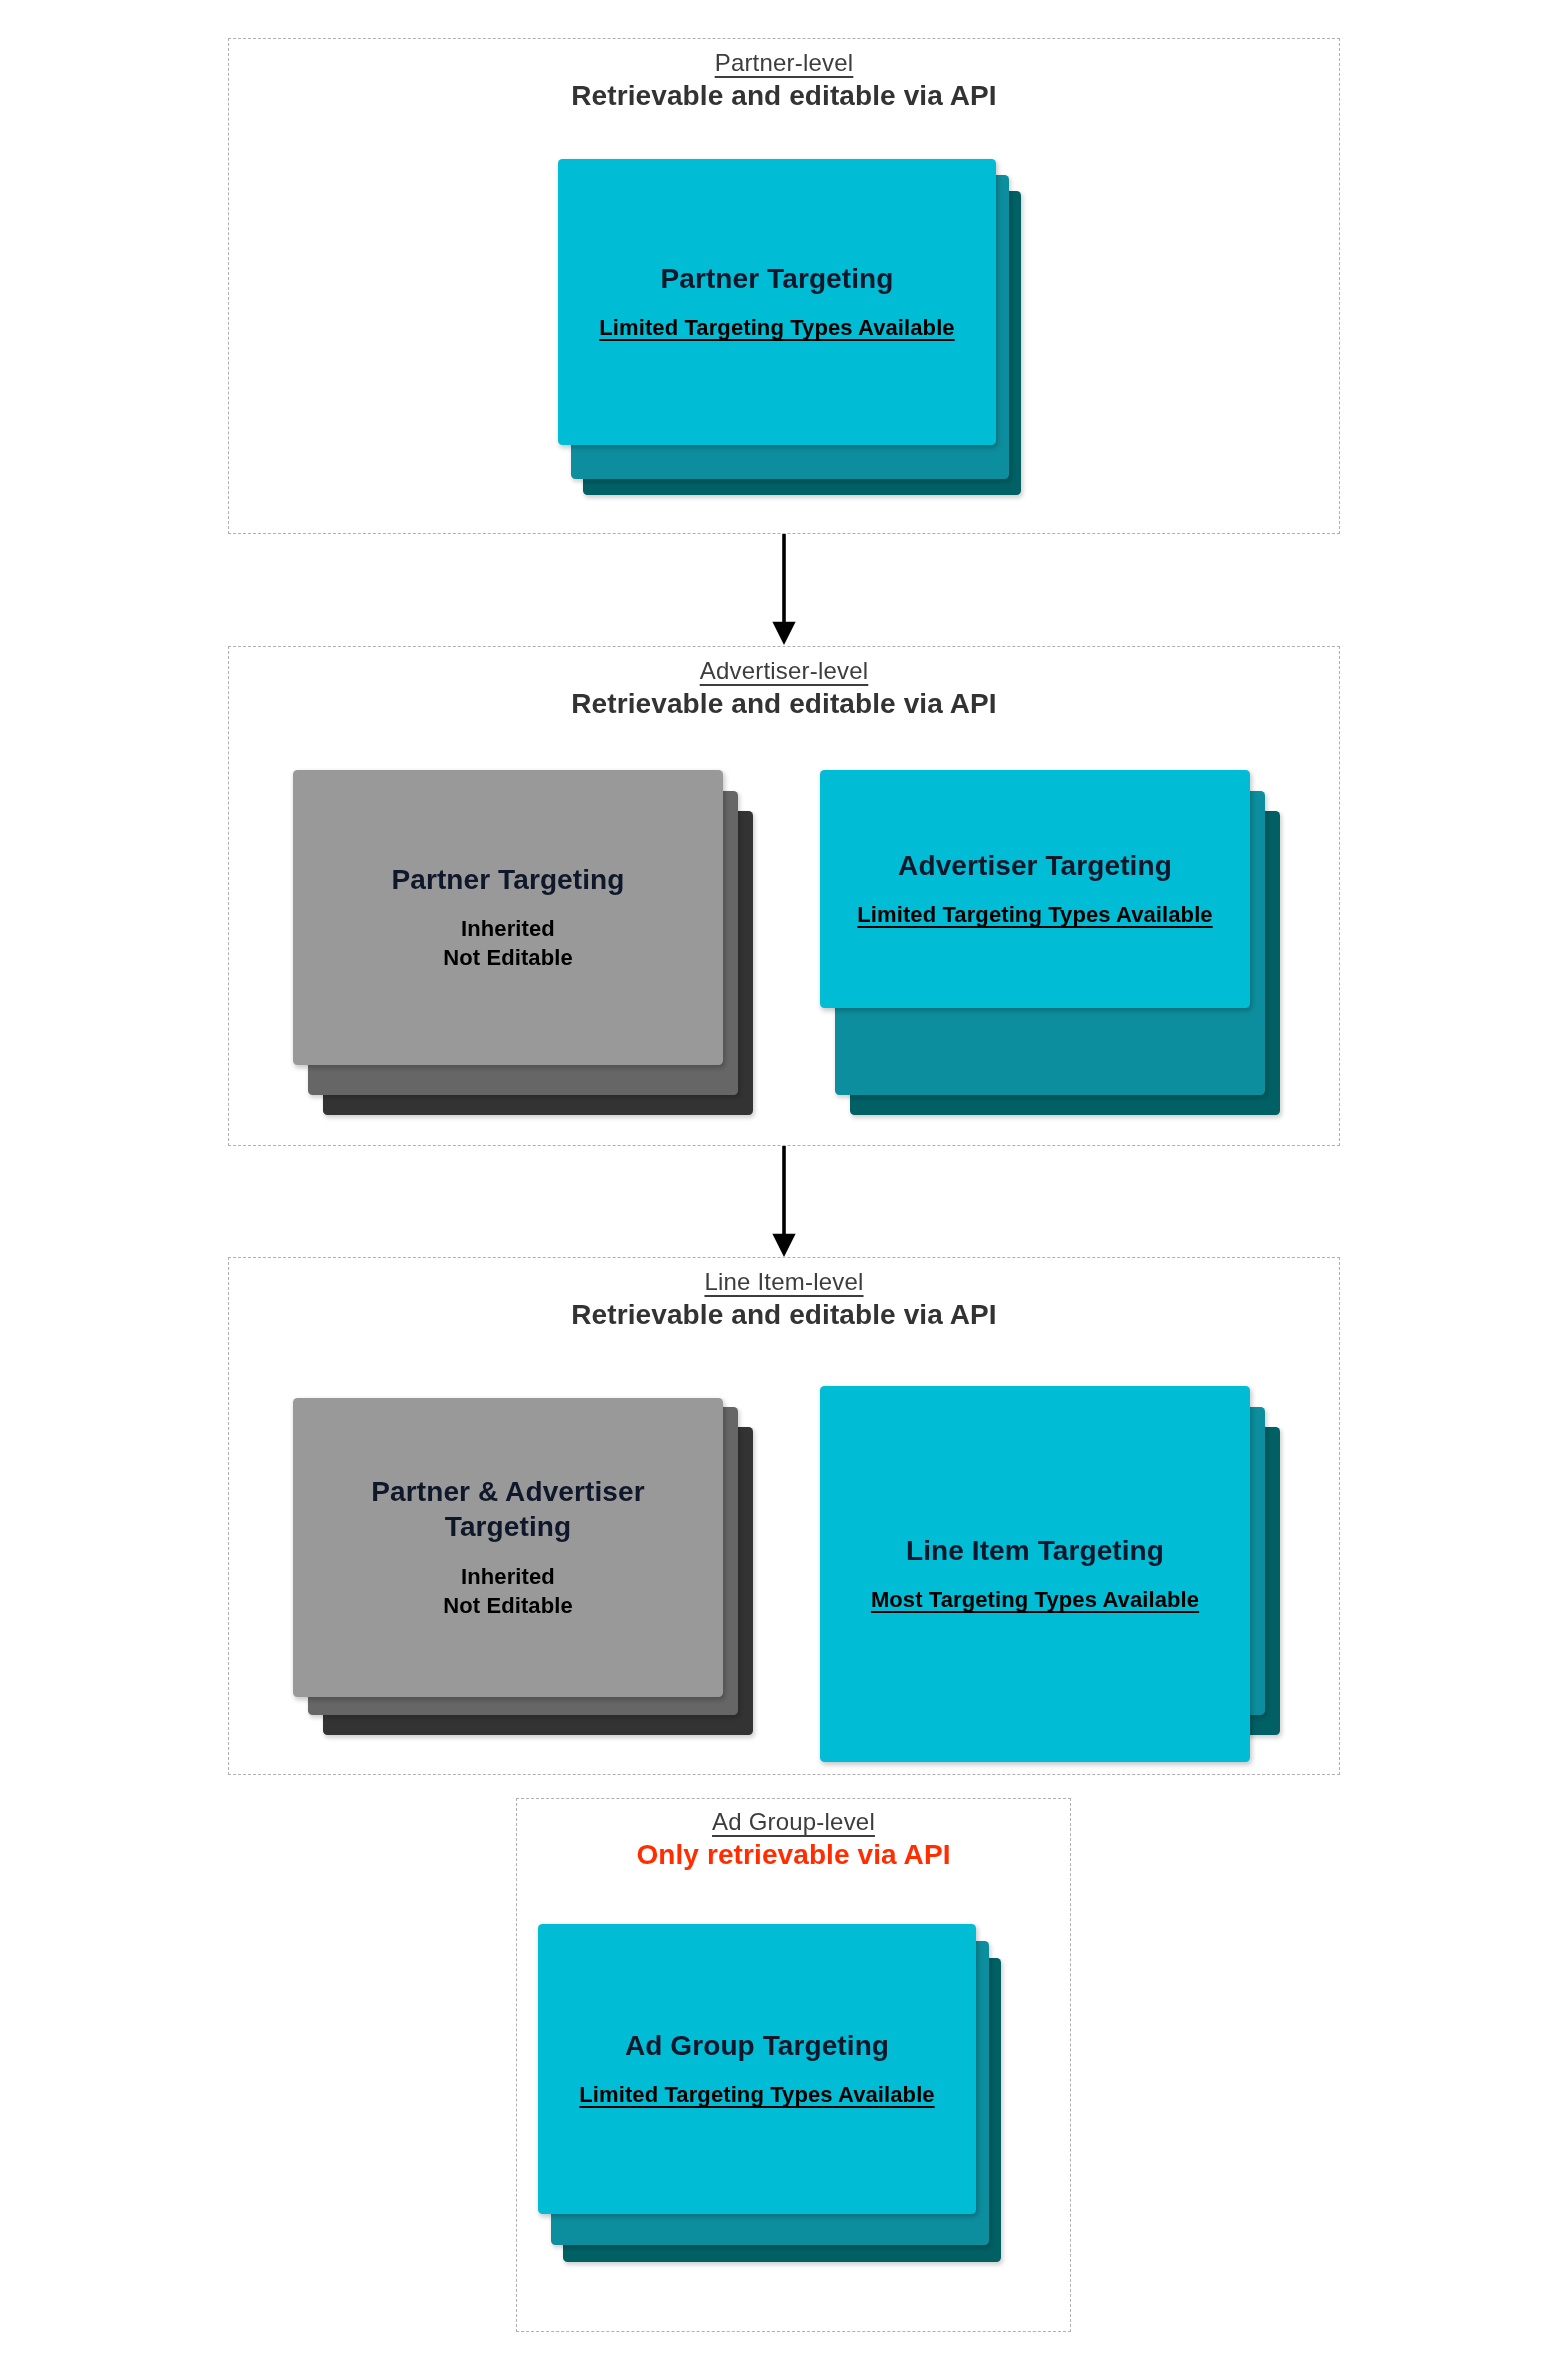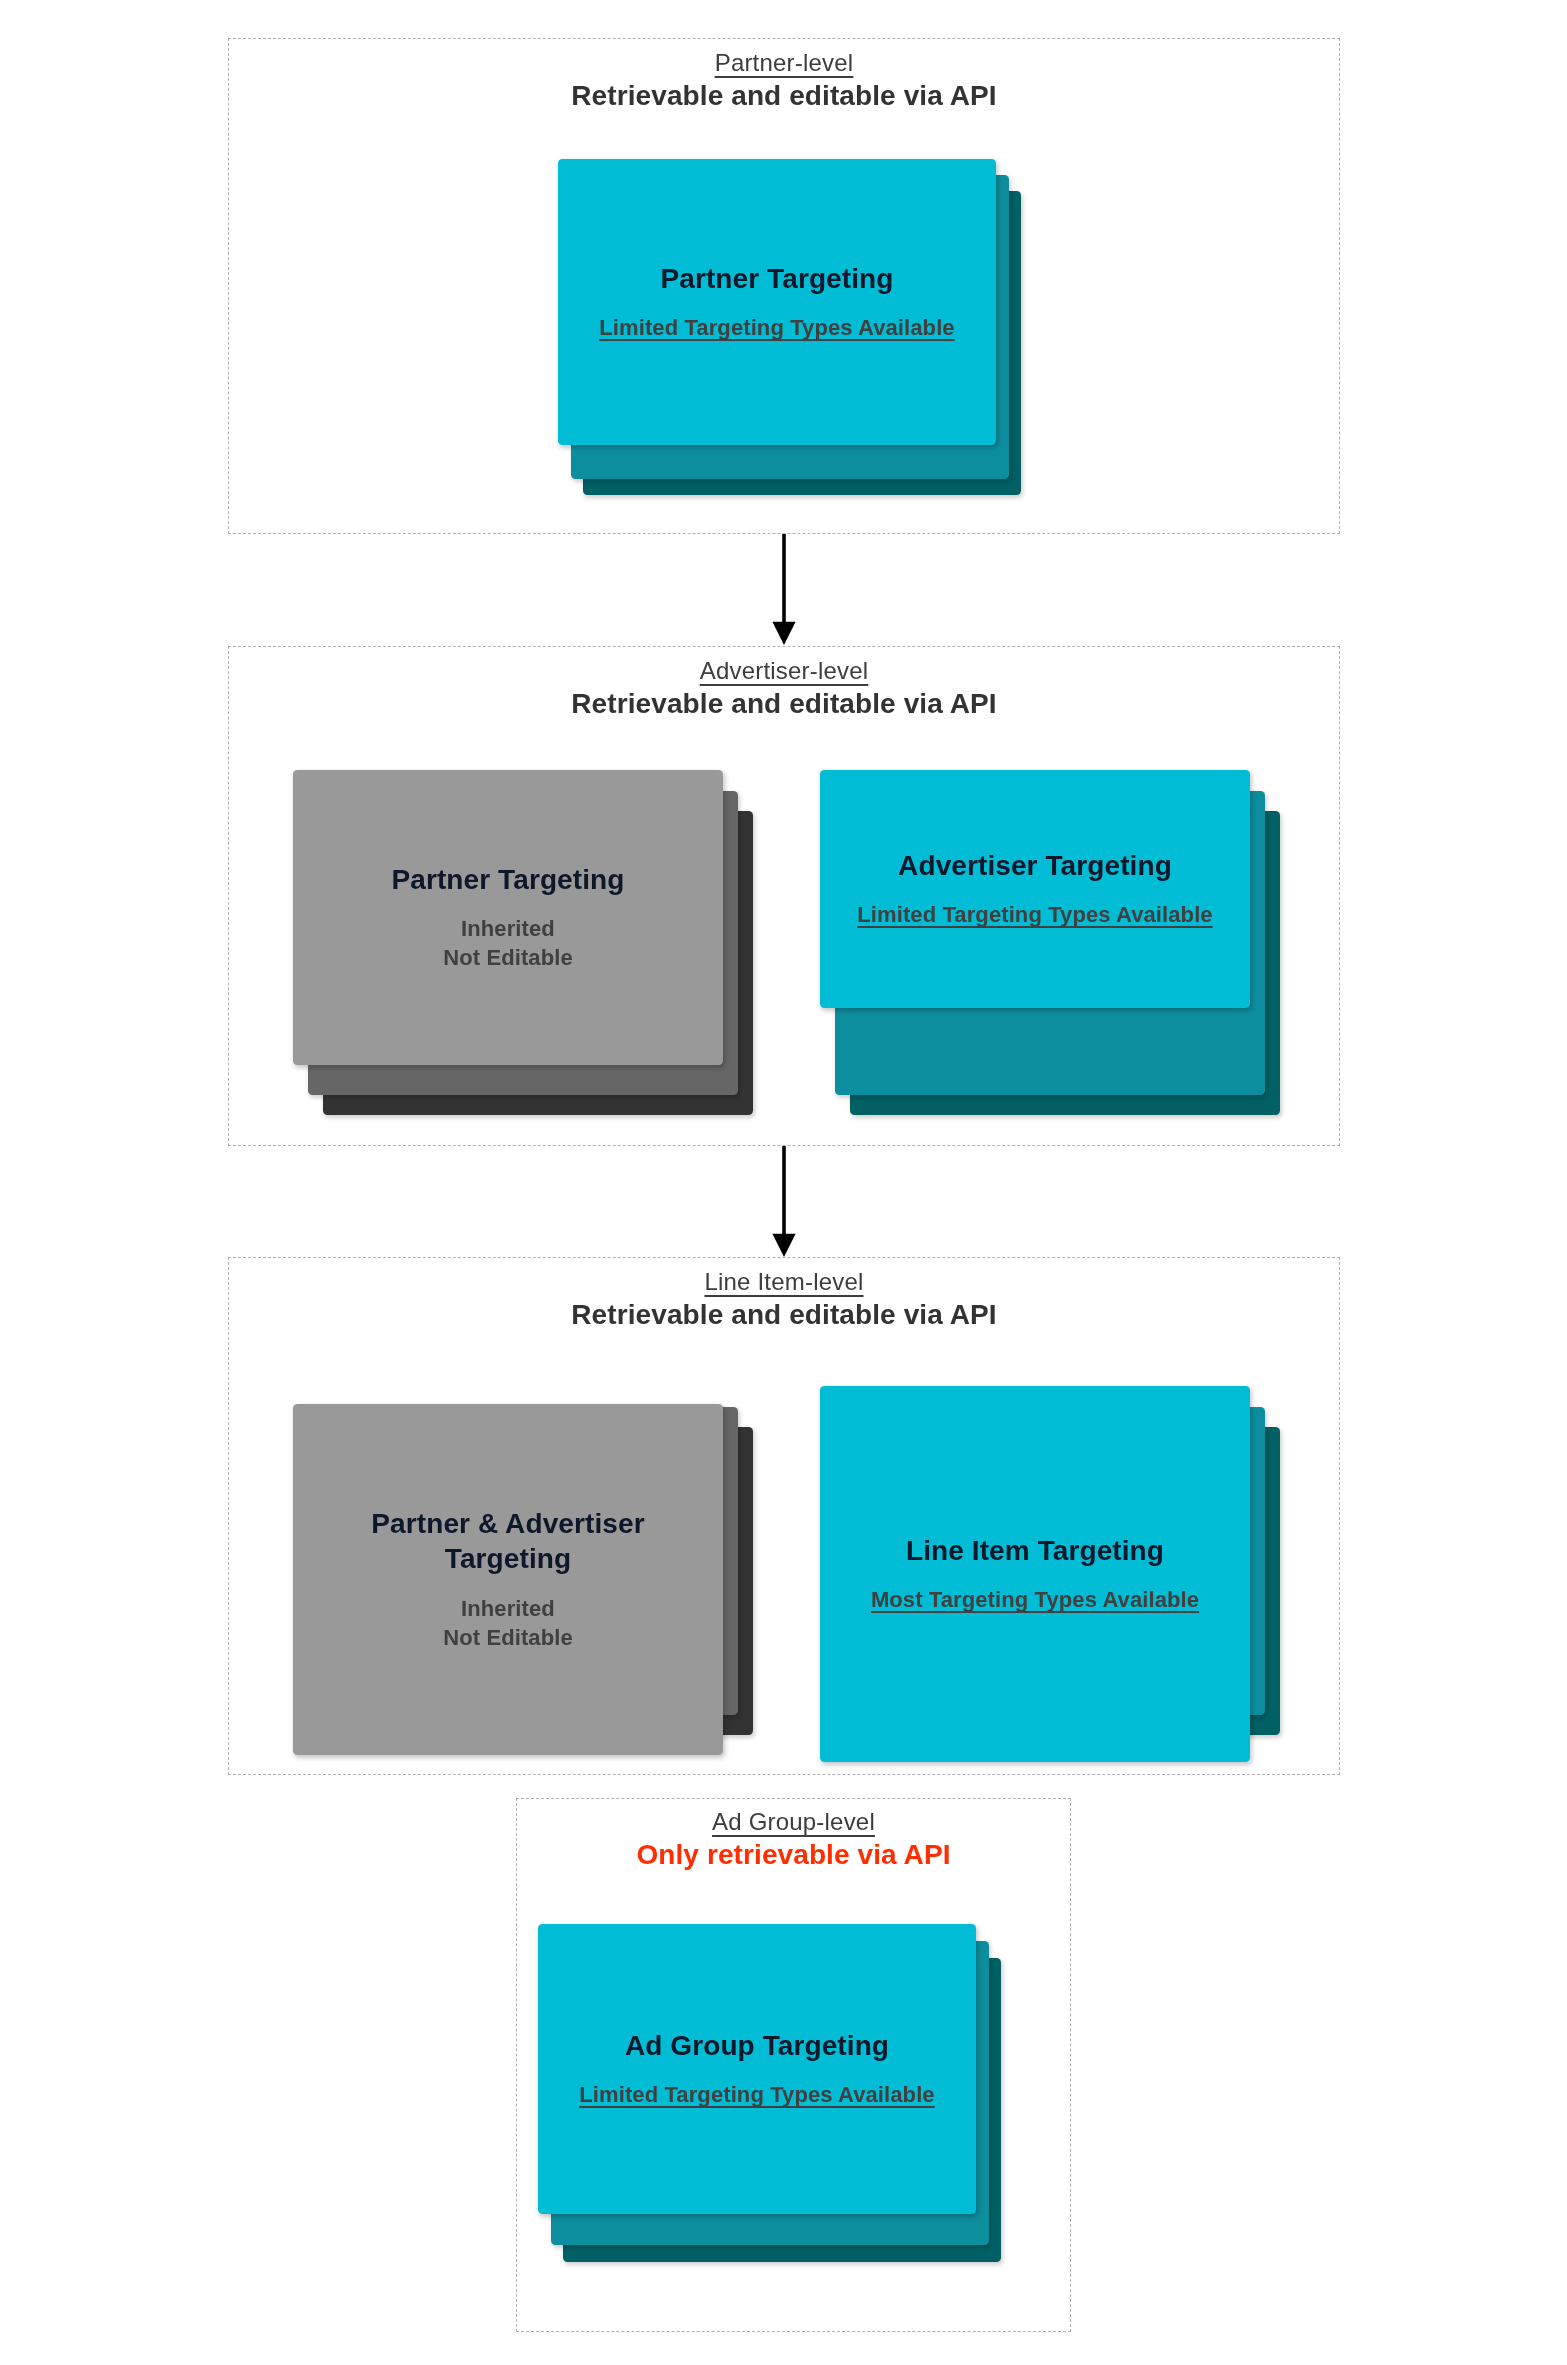--- a/index.html
+++ b/index.html
@@ -90,21 +90,21 @@
     font-size: 28px;
     font-weight: 700;
     color: #0f172a;
     line-height: 1.24;
     letter-spacing: 0.1px;
   }
 
   .card-note {
     font-size: 22px;
     font-weight: 700;
-    color: #404040;
+    color: #000000;
     line-height: 1.32;
     letter-spacing: 0.1px;
     margin-top: 17px;
   }
 
   .card-note.underlined {
     text-decoration: underline;
     text-underline-offset: 3.6px;
   }
 
@@ -174,21 +174,21 @@
   <div class="level-box" style="left:228px; top:1257px; width:1112px; height:518px;"></div>
 
   <div class="level-heading" style="left:228px; top:1268px; width:1112px;">
     <span class="level-title">Line Item-level</span>
     <span class="level-subtitle">Retrievable and editable via API</span>
   </div>
 
   <div class="card-stack" style="left:293px; top:1386px; width:464px; height:366px;">
     <div class="card-layer back" style="left:30px; top:41px; width:430px; height:308px; background:#333333;"></div>
     <div class="card-layer mid" style="left:15px; top:20.5px; width:430px; height:308px; background:#666666;"></div>
-    <div class="card-layer front" style="left:0px; top:18px; width:430px; height:351px; background:#999999;">
+    <div class="card-layer front" style="left:0px; top:12px; width:430px; height:299px; background:#999999;">
       <div class="card-title">Partner &amp; Advertiser Targeting</div>
       <div class="card-note" style="white-space:pre-line;">Inherited
 Not Editable</div>
     </div>
   </div>
 
   <div class="card-stack" style="left:820px; top:1386px; width:464px; height:366px;">
     <div class="card-layer back" style="left:30px; top:41px; width:430px; height:308px; background:#006064;"></div>
     <div class="card-layer mid" style="left:15px; top:20.5px; width:430px; height:308px; background:#0d8e9e;"></div>
     <div class="card-layer front" style="left:0px; top:0px; width:430px; height:376px; background:#00bcd4;">

